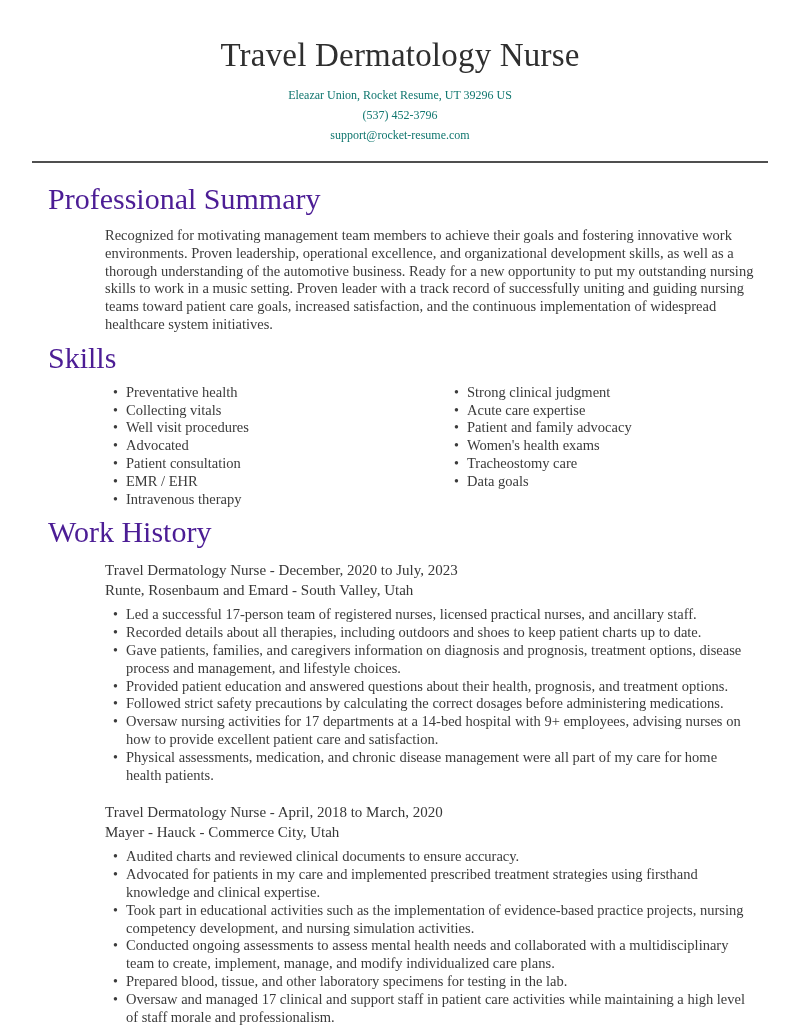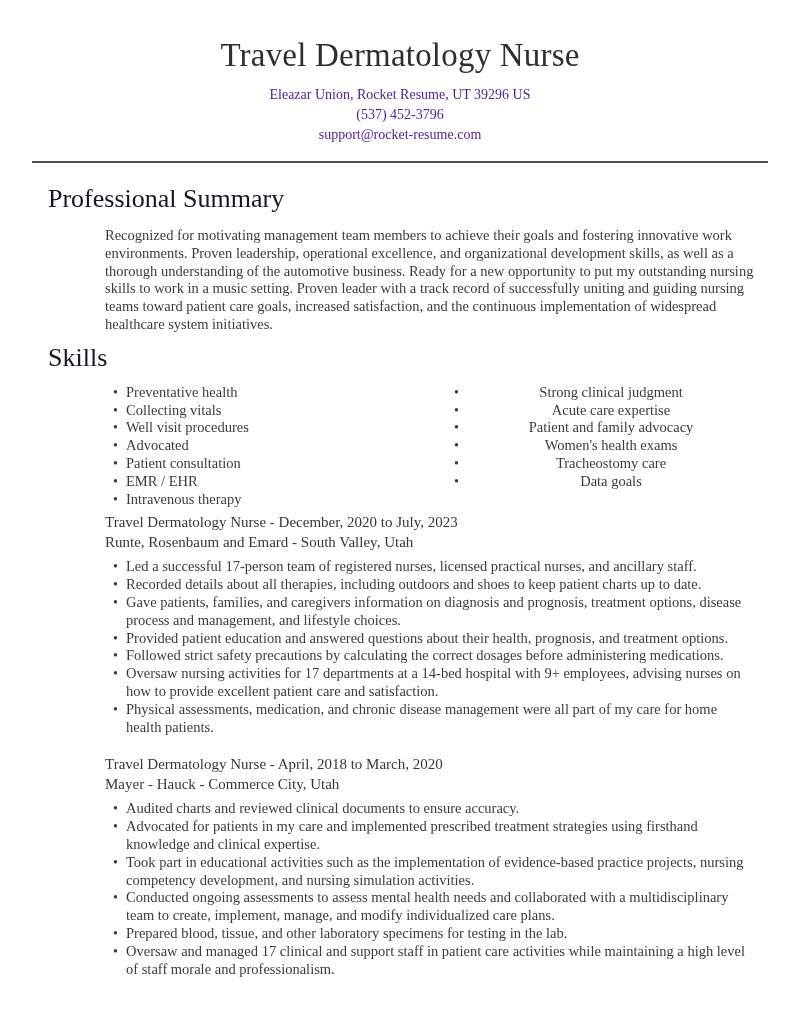--- a/index.html
+++ b/index.html
@@ -25,37 +25,37 @@
     text-align: center;
     font-size: 33px;
     line-height: 42px;
     font-weight: 400;
     color: #2f2f2f;
     letter-spacing: 0.2px;
   }
   .contact {
     margin-top: 9px;
     text-align: center;
-    font-size: 14px;
+    font-size: 12px;
     line-height: 20px;
-    color: #4c1d95;
+    color: #0f766e;
   }
   .divider {
     border: none;
     border-top: 2px solid #4f4f4f;
     margin: 16px 32px 0 32px;
     height: 0;
   }
   
   .section-heading {
     margin: 0 0 0 48px;
-    font-size: 26px;
+    font-size: 30px;
     line-height: 32px;
     font-weight: 400;
-    color: #0f172a;
+    color: #4c1d95;
   }
   .heading-summary  { margin-top: 20px; }
   .heading-skills   { margin-top: 8px; }
   .heading-work     { margin-top: 8px; }
   
   .summary-text {
     margin: 12px 45px 0 105px;
     font-size: 14.5px;
     line-height: 17.8px;
   }
@@ -77,26 +77,26 @@
     left: -13px;
     top: 0;
     font-size: 14px;
   }
   
   .skills-columns {
     display: flex;
     margin: 10px 45px 0 105px;
   }
   .skills-columns .skills-col-left  { flex: 0 0 320px; }
-  .skills-columns .skills-col-right { flex: 1 1 auto; text-align: center; }
+  .skills-columns .skills-col-right { flex: 1 1 auto; }
   
   .job {
     margin: 0 45px 0 105px;
   }
-  .job-first  { margin-top: 4px; }
+  .job-first  { margin-top: 12px; }
   .job-second { margin-top: 18px; }
   .job-title-line, .job-employer-line {
     font-size: 15px;
     line-height: 20px;
     color: #373737;
   }
   .job ul.bullet-list {
     margin-top: 6px;
   }
 </style>
@@ -152,20 +152,21 @@
 
           <li>Tracheostomy care</li>
 
 
           <li>Data goals</li>
         </ul>
     </div>
   </section>
 
   <section>
+    <h2 class="section-heading heading-work">Work History</h2>
 
     <div class="job job-first">
       <div class="job-title-line">Travel Dermatology Nurse - December, 2020 to July, 2023</div>
       <div class="job-employer-line">Runte, Rosenbaum and Emard - South Valley, Utah</div>
       <ul class="bullet-list">
 
           <li>Led a successful 17-person team of registered nurses, licensed practical nurses, and ancillary staff.</li>
 
           <li>Recorded details about all therapies, including outdoors and shoes to keep patient charts up to date.</li>
 

